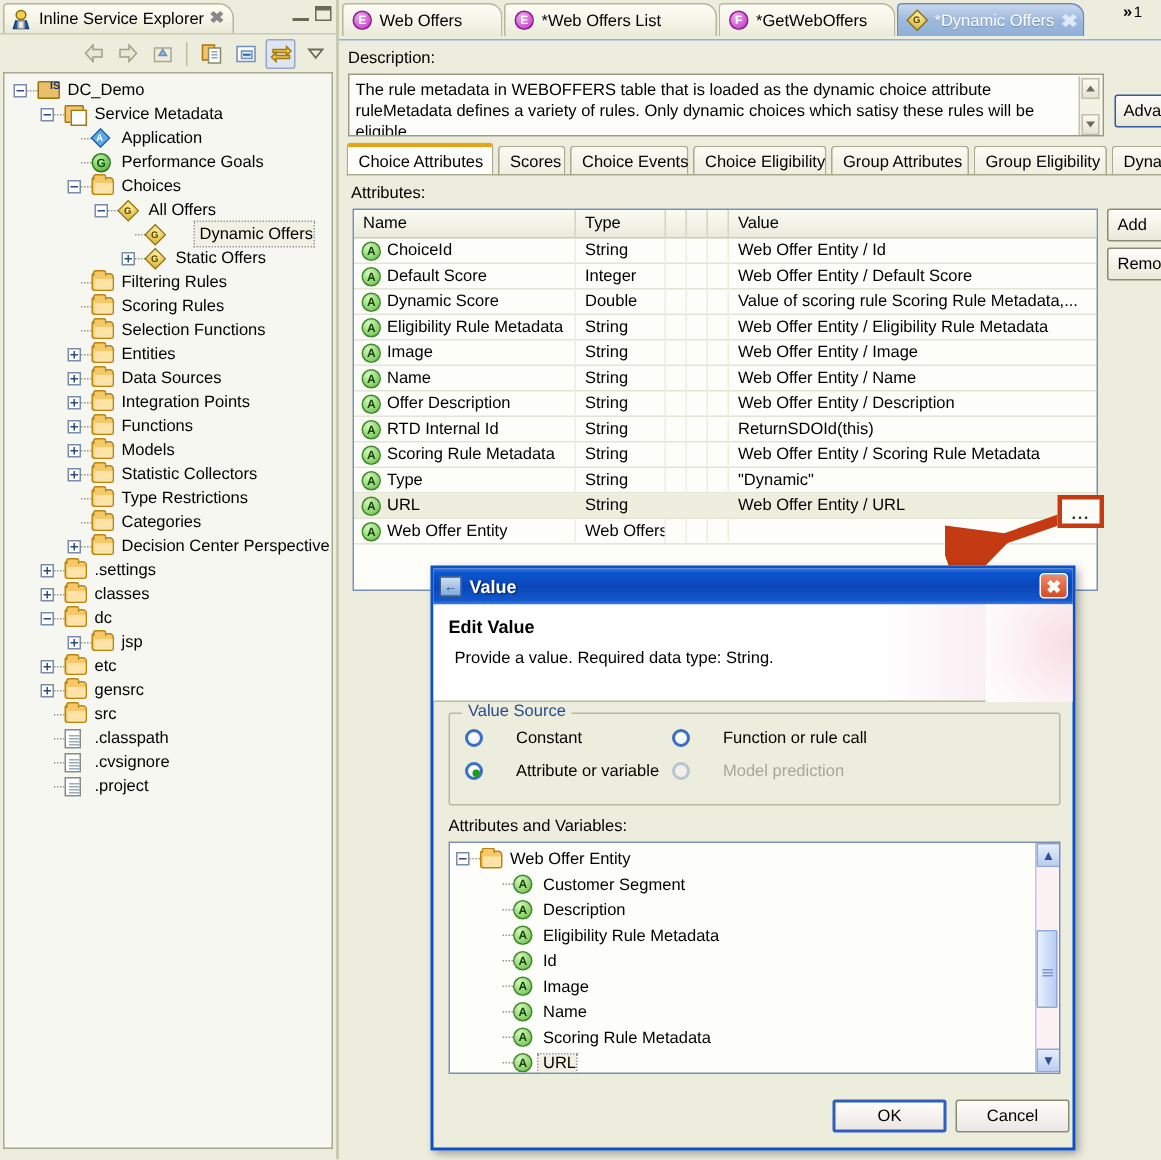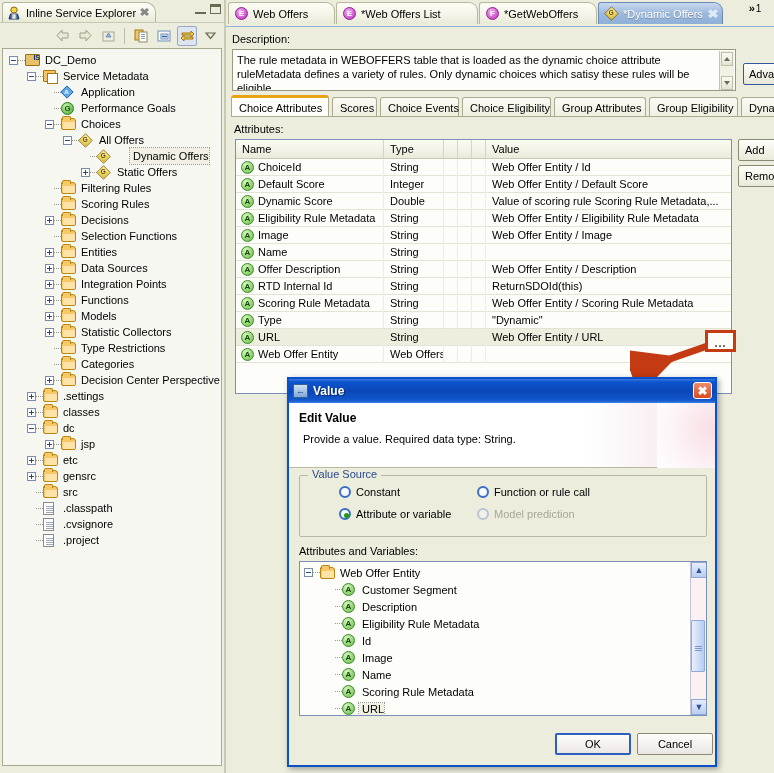--- a/index.html
+++ b/index.html
@@ -327,21 +327,21 @@
     background: radial-gradient(circle at 100% 40%, #f7dde4 0%, #fdf3f6 60%, #ffffff 100%);
   }
   .group-box {
     position: absolute; left: 10px; top: 96px; width: 408px; height: 62px;
     border: 1px solid #b9b9a2; border-radius: 2px;
   }
   .group-legend {
     position: absolute; left: 8px; top: -8px; padding: 0 4px; background: #eceddd;
     color: #2a4a8c; font-size: 11px;
   }
-  .radio-row { position: absolute; display: flex; align-items: center; gap: 5px; font-size: 11px; margin-left: 29px; }
+  .radio-row { position: absolute; display: flex; align-items: center; gap: 22px; font-size: 11px; }
   .radio {
     width: 12px; height: 12px; border-radius: 50%;
     border: 2px solid #3a6fc4; background: radial-gradient(circle at 35% 30%, #ffffff, #e8eef9);
     position: relative; flex:0 0 auto;
   }
   .radio.on::after {
     content:""; position:absolute; left:2.5px; top:2.5px; width:5px; height:5px; border-radius:50%;
     background:#1d9a1d;
   }
   .radio.dis { border-color:#b9c3d4; background:#f1f1ea; }
@@ -549,29 +549,20 @@
             <span class="lbl">Filtering Rules</span>
           </div>
           <div class="trow">
             <span style="width:42px;display:inline-block;flex:0 0 auto"></span>
             <span class="exp-spacer"></span>
             <span class="dash"></span>
             <span class="ic" style="display:flex;align-items:center;">
               <span class="ic-folder"></span>
             </span>
             <span class="lbl">Scoring Rules</span>
-          </div>
-          <div class="trow">
-            <span style="width:42px;display:inline-block;flex:0 0 auto"></span>
-            <span class="exp plus"></span>
-            <span class="dash"></span>
-            <span class="ic" style="display:flex;align-items:center;">
-              <span class="ic-folder"></span>
-            </span>
-            <span class="lbl">Decisions</span>
           </div>
           <div class="trow">
             <span style="width:42px;display:inline-block;flex:0 0 auto"></span>
             <span class="exp-spacer"></span>
             <span class="dash"></span>
             <span class="ic" style="display:flex;align-items:center;">
               <span class="ic-folder"></span>
             </span>
             <span class="lbl">Selection Functions</span>
           </div>
@@ -892,20 +883,21 @@
             </div>
             <div class="tbl-row">
               <div class="td name col-name">
                 <span class="ic-attr">A</span>
                 <span>Name</span>
               </div>
               <div class="td col-type">String</div>
               <div class="td col-a"></div>
               <div class="td col-b"></div>
               <div class="td col-c"></div>
+              <div class="td col-val">Web Offer Entity / Name</div>
             </div>
             <div class="tbl-row">
               <div class="td name col-name">
                 <span class="ic-attr">A</span>
                 <span>Offer Description</span>
               </div>
               <div class="td col-type">String</div>
               <div class="td col-a"></div>
               <div class="td col-b"></div>
               <div class="td col-c"></div>

